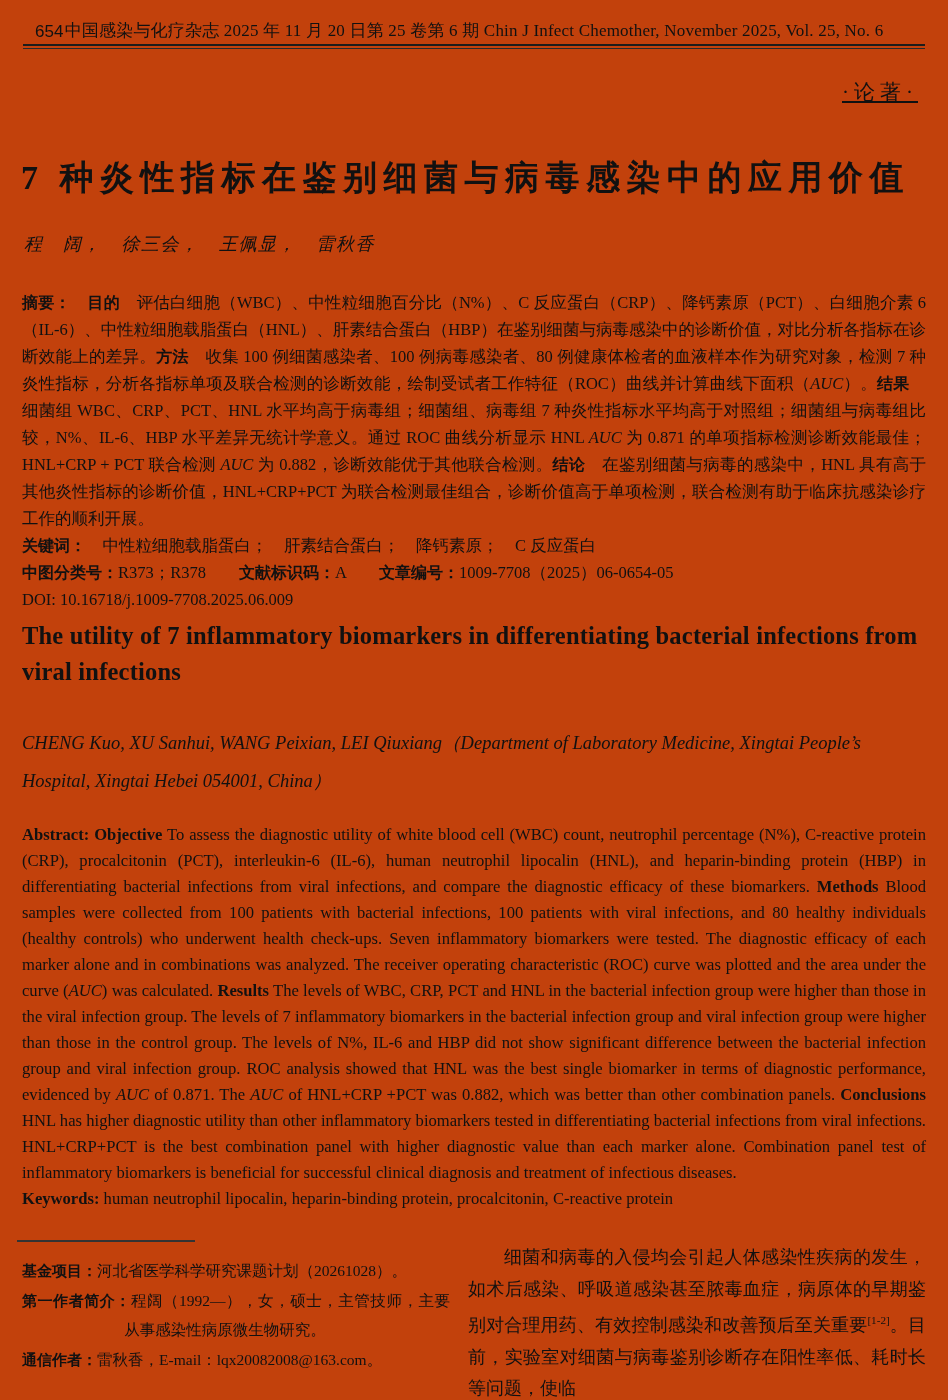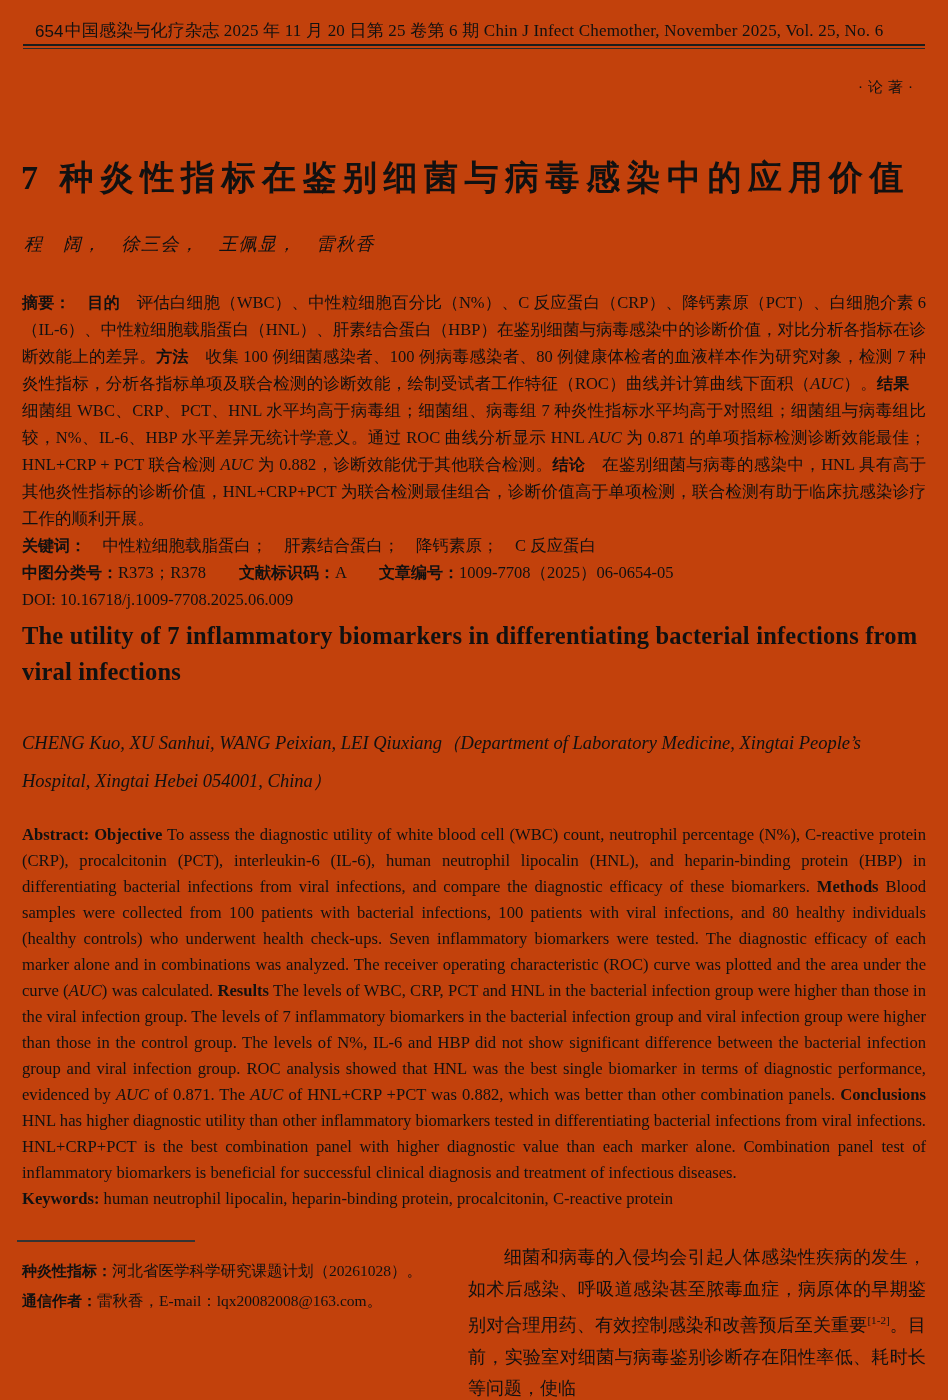--- a/index.html
+++ b/index.html
@@ -41,23 +41,24 @@
   .header-rule {
     position: absolute;
     top: 44px; left: 23px; right: 23px;
     height: 5px;
     border-top: 2.5px solid #1c1c1c;
     border-bottom: 1px solid #2a2a2a;
   }
   .article-type {
     position: absolute;
     top: 78px; right: 30px;
-    font-size: 15px;
+    font-size: 21px;
     letter-spacing: 5px;
     font-weight: 500;
+    text-decoration: underline;
   }
 
   
   .title-cn {
     position: absolute;
     top: 155px; left: 21px; right: 21px;
     font-size: 34px;
     font-weight: bold;
     letter-spacing: 6.5px;
     white-space: nowrap;
@@ -162,21 +163,22 @@
   <h2 class="title-en">The utility of 7 inflammatory biomarkers in differentiating bacterial infections from viral infections</h2>
   <div class="authors-en">CHENG Kuo, XU Sanhui, WANG Peixian, LEI Qiuxiang（Department of Laboratory Medicine, Xingtai People’s Hospital, Xingtai Hebei 054001, China）</div>
 
   <div class="abstract-en-block">
     <p><span style="font-weight: bold;">Abstract:</span><span>   </span><span style="font-weight: bold;">Objective</span><span>   To assess the diagnostic utility of white blood cell (WBC) count, neutrophil percentage (N%), C-reactive protein (CRP), procalcitonin (PCT), interleukin-6 (IL-6), human neutrophil lipocalin (HNL), and heparin-binding protein (HBP) in differentiating bacterial infections from viral infections, and compare the diagnostic efficacy of these biomarkers. </span><span style="font-weight: bold;">Methods</span><span>   Blood samples were collected from 100 patients with bacterial infections, 100 patients with viral infections, and 80 healthy individuals (healthy controls) who underwent health check-ups. Seven inflammatory biomarkers were tested. The diagnostic efficacy of each marker alone and in combinations was analyzed. The receiver operating characteristic (ROC) curve was plotted and the area under the curve (</span><span style="font-style: italic;">AUC</span><span>) was calculated. </span><span style="font-weight: bold;">Results</span><span>   The levels of WBC, CRP, PCT and HNL in the bacterial infection group were higher than those in the viral infection group. The levels of 7 inflammatory biomarkers in the bacterial infection group and viral infection group were higher than those in the control group. The levels of N%, IL-6 and HBP did not show significant difference between the bacterial infection group and viral infection group. ROC analysis showed that HNL was the best single biomarker in terms of diagnostic performance, evidenced by </span><span style="font-style: italic;">AUC</span><span> of 0.871. The </span><span style="font-style: italic;">AUC</span><span> of HNL+CRP +PCT was 0.882, which was better than other combination panels. </span><span style="font-weight: bold;">Conclusions</span><span>   HNL has higher diagnostic utility than other inflammatory biomarkers tested in differentiating bacterial infections from viral infections. HNL+CRP+PCT is the best combination panel with higher diagnostic value than each marker alone. Combination panel test of inflammatory biomarkers is beneficial for successful clinical diagnosis and treatment of infectious diseases.</span></p>
     <div class="keywords-en"><span style="font-weight: bold; text-align: center;">Keywords:</span><span>   human neutrophil lipocalin, </span><span>  heparin-binding protein, </span><span>  procalcitonin, </span><span>  C-reactive protein</span></div>
   </div>
 
   <div class="footnote-rule"></div>
   <div class="footnote-block">
-    <div class="fn-line"><span style="font-weight: bold; font-family: &quot;Liberation Sans&quot;, &quot;DejaVu Sans&quot;, sans-serif; font-size: 0.97em;">种炎性指标：</span><span>河北省医学科学研究课题计划（20261028）。</span></div>
+    <div class="fn-line"><span style="font-weight: bold; font-family: &quot;Liberation Sans&quot;, &quot;DejaVu Sans&quot;, sans-serif; font-size: 0.97em;">基金项目：</span><span>河北省医学科学研究课题计划（20261028）。</span></div>
+    <div class="fn-line"><span style="font-weight: bold; font-family: &quot;Liberation Sans&quot;, &quot;DejaVu Sans&quot;, sans-serif; font-size: 0.97em;">第一作者简介：</span><span>程阔（1992—），女，硕士，主管技师，主要从事感染性病原微生物研究。</span></div>
     <div class="fn-line"><span style="font-weight: bold; font-family: &quot;Liberation Sans&quot;, &quot;DejaVu Sans&quot;, sans-serif; font-size: 0.97em;">通信作者：</span><span>雷秋香，E-mail：lqx20082008@163.com。</span></div>
   </div>
 
   <div class="intro-col">
     <p><span>细菌和病毒的入侵均会引起人体感染性疾病的发生，如术后感染、呼吸道感染甚至脓毒血症，病原体的早期鉴别对合理用药、有效控制感染和改善预后至关重要</span><sup>[1-2]</sup><span>。目前，实验室对细菌与病毒鉴别诊断存在阳性率低、耗时长等问题，使临</span></p>
   </div>
 
 </div>
 
 </body></html>

